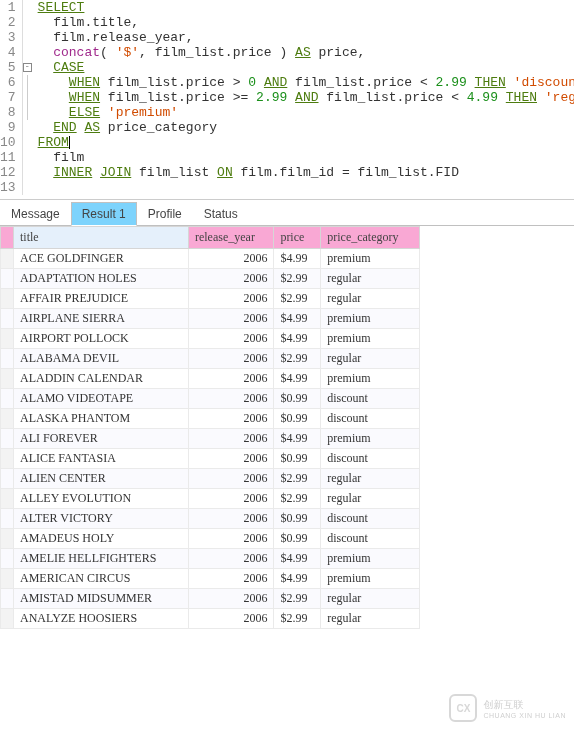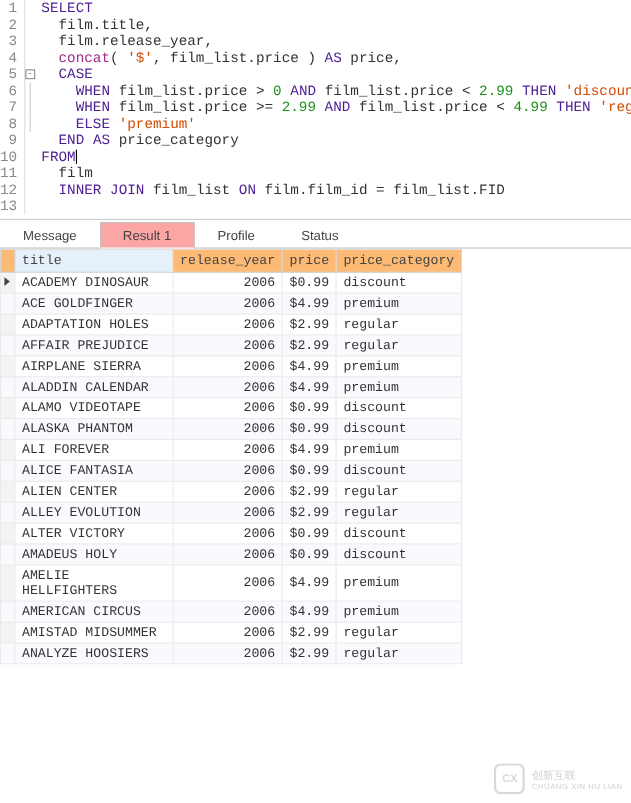--- a/index.html
+++ b/index.html
@@ -6,30 +6,30 @@
 body { font-family: Consolas, "Courier New", monospace; font-size: 13px; background: #fff; color: #333; width: 574px; }
 .code-area { display: flex; background: #fff; border-bottom: 1px solid #ccc; padding-bottom: 4px; }
 .gutter { width: 36px; text-align: right; padding-right: 6px; color: #888; user-select: none; }
 .gutter div { height: 15px; line-height: 15px; }
 .fold-col { width: 14px; color: #888; }
 .fold-col div { height: 15px; line-height: 15px; text-align: center; border-left:1px solid #ddd; }
 .fold-box { width:9px;height:9px;border:1px solid #888;display:inline-block;font-size:9px;line-height:7px;text-align:center;vertical-align:middle;cursor:pointer;background:#fff;}
 .fold-line{display:inline-block;width:1px;height:15px;background:#ccc;}
 .code-lines { padding-left: 6px; }
 .code-lines div { height: 15px; line-height: 15px; white-space: pre; }
-.kw { color: #4c1d95; font-weight: normal; }
+.kw { color: #4d7c0f; font-weight: normal; text-decoration: underline; }
 .str { color: #d14b00; }
 .num { color: #1a8f1a; }
 .fn { color: #a0298c; }
 .cursor{border-left:1px solid #000;height:13px;display:inline-block;vertical-align:middle;}
 .tabs { display: flex; border-bottom: 1px solid #c0c0c0; height: 26px; align-items: flex-end; font-family: "Segoe UI", Tahoma, sans-serif; font-size: 12px; }
-.tab { padding: 4px 20px; border: 1px solid transparent; border-bottom: none; color: #444; cursor: pointer; }
-.tab.active { border: 1px solid #c0c0c0; border-bottom: 1px solid #fff; background: #fca5a5; position: relative; top: 1px; }
-.grid { font-family: Liberation Mono, monospace; font-size: 12px; border-collapse: collapse; width: 420px; margin-top:0; }
-.grid th { background: #fdba74; border: 1px solid #d6d6d6; padding: 3px 6px; text-align: left; font-weight: normal; color: #444; }
+.tab { padding: 4px 10px; border: 1px solid transparent; border-bottom: none; color: #444; cursor: pointer; }
+.tab.active { border: 1px solid #c0c0c0; border-bottom: 1px solid #fff; background: #7dd3fc; position: relative; top: 1px; }
+.grid { font-family: Liberation Serif, serif; font-size: 12px; border-collapse: collapse; width: 420px; margin-top:0; }
+.grid th { background: #f9a8d4; border: 1px solid #d6d6d6; padding: 3px 6px; text-align: left; font-weight: normal; color: #444; }
 .grid td { border: 1px solid #eaeaea; padding: 2px 6px; color: #333; }
 .grid tr:nth-child(even) td { background: #fafafe; }
 .grid td.num-c { text-align: right; }
 .rowhdr{width:12px;background:#f3f3f3;border:1px solid #d6d6d6;}
 .rowptr{width:12px;background:#f3f3f3;border:1px solid #d6d6d6;position:relative;}
 .rowptr::after{content:"";position:absolute;left:3px;top:4px;border:4px solid transparent;border-left:5px solid #444;}
 .watermark{position:fixed;right:8px;bottom:8px;font-family:sans-serif;font-size:11px;color:#cfcfcf;display:flex;align-items:center;gap:6px;}
 .watermark .logo{width:28px;height:28px;border:2px solid #d8d8d8;border-radius:6px;display:flex;align-items:center;justify-content:center;color:#d8d8d8;font-weight:bold;font-size:10px;}
 .th-sel{background:#e5f0fb !important;}
 </style>
@@ -96,27 +96,20 @@
     <tr>
       <th class="rowhdr"></th>
       <th class="th-sel">title</th>
       <th>release_year</th>
       <th>price</th>
       <th>price_category</th>
     </tr>
   </thead>
   <tbody id="gridbody">
       <tr>
-        <td class="rowptr"></td>
-        <td>ACADEMY DINOSAUR</td>
-        <td class="num-c">2006</td>
-        <td>$0.99</td>
-        <td>discount</td>
-      </tr>
-      <tr>
         <td class="rowhdr"></td>
         <td>ACE GOLDFINGER</td>
         <td class="num-c">2006</td>
         <td>$4.99</td>
         <td>premium</td>
       </tr>
       <tr>
         <td class="rowhdr"></td>
         <td>ADAPTATION HOLES</td>
         <td class="num-c">2006</td>
@@ -129,20 +122,34 @@
         <td class="num-c">2006</td>
         <td>$2.99</td>
         <td>regular</td>
       </tr>
       <tr>
         <td class="rowhdr"></td>
         <td>AIRPLANE SIERRA</td>
         <td class="num-c">2006</td>
         <td>$4.99</td>
         <td>premium</td>
+      </tr>
+      <tr>
+        <td class="rowhdr"></td>
+        <td>AIRPORT POLLOCK</td>
+        <td class="num-c">2006</td>
+        <td>$4.99</td>
+        <td>premium</td>
+      </tr>
+      <tr>
+        <td class="rowhdr"></td>
+        <td>ALABAMA DEVIL</td>
+        <td class="num-c">2006</td>
+        <td>$2.99</td>
+        <td>regular</td>
       </tr>
       <tr>
         <td class="rowhdr"></td>
         <td>ALADDIN CALENDAR</td>
         <td class="num-c">2006</td>
         <td>$4.99</td>
         <td>premium</td>
       </tr>
       <tr>
         <td class="rowhdr"></td>

